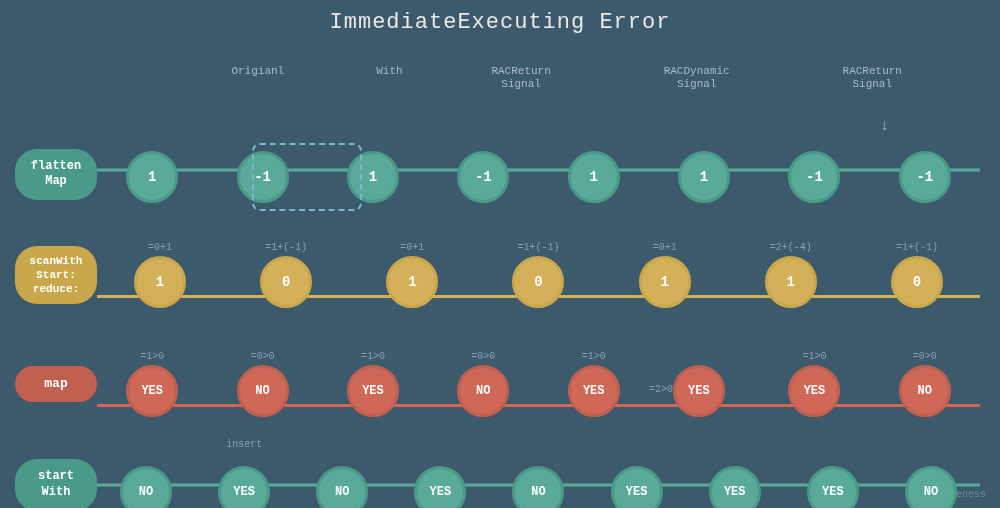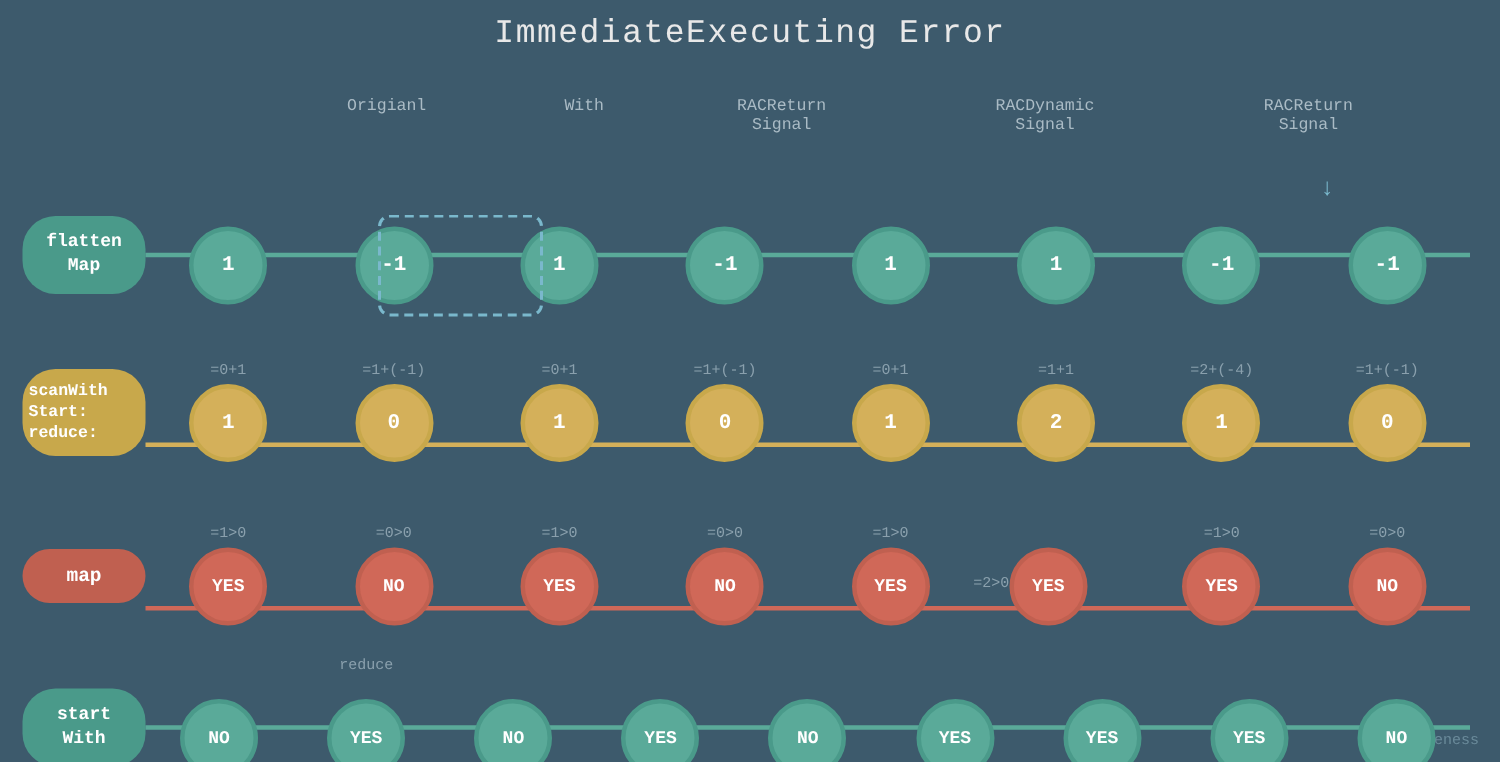--- a/index.html
+++ b/index.html
@@ -39,21 +39,21 @@
     <div style="flex:1; text-align:center; font-size:11px; color:#aabbc5;">With</div>
     <div style="flex:2; text-align:center; font-size:11px; color:#aabbc5; line-height:1.2;">RACReturn<br>Signal</div>
     <div style="flex:2; text-align:center; font-size:11px; color:#aabbc5; line-height:1.2;">RACDynamic<br>Signal</div>
     <div style="flex:2; text-align:center; font-size:11px; color:#aabbc5; line-height:1.2;">RACReturn<br>Signal</div>
   </div>
 
   <div style="position:absolute; top:82px; left:880px; color:#7ab8cc; font-size:16px; z-index:20;">↓</div>
 
   <div style="position:absolute; top:108px; left:252px; width:110px; height:68px; border:2px dashed #7ab8cc; border-radius:8px; z-index:5;"></div>
 
-  <div style="position:absolute; top:105px; left:15px; display:flex; align-items:center; width:965px;">
+  <div style="position:absolute; top:105px; left:15px; display:flex; align-items:flex-end; width:965px;">
     <div style="width:82px; min-width:82px; text-align:center; font-size:12px; font-weight:bold; border-radius:22px; padding:10px 5px; background-color:#4a9a8a; color:#fff; line-height:1.3;">flatten<br>Map</div>
     <div style="flex:1; position:relative; display:flex; align-items:center; height:60px;">
       <div style="position:absolute; height:3px; left:0; right:0; top:50%; transform:translateY(-50%); background:#5aaa99;"></div>
       <div style="display:flex; align-items:center; width:100%; position:relative; z-index:2;">
 
         <div style="flex:1;display:flex;flex-direction:column;align-items:center;">
           <div style="height:14px;"></div>
           <div style="width:52px;height:52px;border-radius:50%;display:flex;align-items:center;justify-content:center;font-size:14px;font-weight:bold;border:3px solid #4a9a8a;background:#5aaa99;color:#fff;">1</div>
         </div>
         <div style="flex:1;display:flex;flex-direction:column;align-items:center;">
@@ -82,21 +82,21 @@
         </div>
         <div style="flex:1;display:flex;flex-direction:column;align-items:center;">
           <div style="height:14px;"></div>
           <div style="width:52px;height:52px;border-radius:50%;display:flex;align-items:center;justify-content:center;font-size:14px;font-weight:bold;border:3px solid #4a9a8a;background:#5aaa99;color:#fff;">-1</div>
         </div>
       </div>
     </div>
   </div>
 
   <div style="position:absolute; top:205px; left:15px; display:flex; align-items:center; width:965px;">
-    <div style="width:82px; min-width:82px; font-size:11px; font-weight:bold; border-radius:22px; padding:8px 4px; background-color:#c8a84b; color:#fff; line-height:1.3;">scanWith<br>Start:<br>reduce:</div>
+    <div style="width:82px; min-width:82px; text-align:center; font-size:11px; font-weight:bold; border-radius:22px; padding:8px 4px; background-color:#c8a84b; color:#fff; line-height:1.3;">scanWith<br>Start:<br>reduce:</div>
     <div style="flex:1; position:relative; display:flex; align-items:center; height:70px;">
       <div style="position:absolute; height:3px; left:0; right:0; top:55px; background:#d4b05a;"></div>
       <div style="display:flex; align-items:flex-end; width:100%; position:relative; z-index:2; padding-bottom:0;">
         <div style="flex:1;display:flex;flex-direction:column;align-items:center;">
           <div style="height:14px;font-size:10px;color:#8aa0ad;text-align:center;">=0+1</div>
           <div style="width:52px;height:52px;border-radius:50%;display:flex;align-items:center;justify-content:center;font-size:14px;font-weight:bold;border:3px solid #c8a84b;background:#d4b05a;color:#fff;">1</div>
         </div>
         <div style="flex:1;display:flex;flex-direction:column;align-items:center;">
           <div style="height:14px;font-size:10px;color:#8aa0ad;text-align:center;">=1+(-1)</div>
           <div style="width:52px;height:52px;border-radius:50%;display:flex;align-items:center;justify-content:center;font-size:14px;font-weight:bold;border:3px solid #c8a84b;background:#d4b05a;color:#fff;">0</div>
@@ -105,24 +105,20 @@
           <div style="height:14px;font-size:10px;color:#8aa0ad;text-align:center;">=0+1</div>
           <div style="width:52px;height:52px;border-radius:50%;display:flex;align-items:center;justify-content:center;font-size:14px;font-weight:bold;border:3px solid #c8a84b;background:#d4b05a;color:#fff;">1</div>
         </div>
         <div style="flex:1;display:flex;flex-direction:column;align-items:center;">
           <div style="height:14px;font-size:10px;color:#8aa0ad;text-align:center;">=1+(-1)</div>
           <div style="width:52px;height:52px;border-radius:50%;display:flex;align-items:center;justify-content:center;font-size:14px;font-weight:bold;border:3px solid #c8a84b;background:#d4b05a;color:#fff;">0</div>
         </div>
         <div style="flex:1;display:flex;flex-direction:column;align-items:center;">
           <div style="height:14px;font-size:10px;color:#8aa0ad;text-align:center;">=0+1</div>
           <div style="width:52px;height:52px;border-radius:50%;display:flex;align-items:center;justify-content:center;font-size:14px;font-weight:bold;border:3px solid #c8a84b;background:#d4b05a;color:#fff;">1</div>
-        </div>
-        <div style="flex:1;display:flex;flex-direction:column;align-items:center;">
-          <div style="height:14px;font-size:10px;color:#8aa0ad;text-align:center;">=1+1</div>
-          <div style="width:52px;height:52px;border-radius:50%;display:flex;align-items:center;justify-content:center;font-size:14px;font-weight:bold;border:3px solid #c8a84b;background:#d4b05a;color:#fff;">2</div>
         </div>
         <div style="flex:1;display:flex;flex-direction:column;align-items:center;">
           <div style="height:14px;font-size:10px;color:#8aa0ad;text-align:center;">=2+(-4)</div>
           <div style="width:52px;height:52px;border-radius:50%;display:flex;align-items:center;justify-content:center;font-size:14px;font-weight:bold;border:3px solid #c8a84b;background:#d4b05a;color:#fff;">1</div>
         </div>
         <div style="flex:1;display:flex;flex-direction:column;align-items:center;">
           <div style="height:14px;font-size:10px;color:#8aa0ad;text-align:center;">=1+(-1)</div>
           <div style="width:52px;height:52px;border-radius:50%;display:flex;align-items:center;justify-content:center;font-size:14px;font-weight:bold;border:3px solid #c8a84b;background:#d4b05a;color:#fff;">0</div>
         </div>
       </div>
@@ -170,21 +166,21 @@
     </div>
   </div>
 
   <div style="position:absolute; top:420px; left:15px; display:flex; align-items:center; width:965px;">
     <div style="width:82px; min-width:82px; text-align:center; font-size:12px; font-weight:bold; border-radius:22px; padding:10px 5px; background-color:#4a9a8a; color:#fff; line-height:1.3;">start<br>With</div>
     <div style="flex:1; position:relative; display:flex; align-items:center; height:60px;">
       <div style="position:absolute; height:3px; left:0; right:0; top:50%; transform:translateY(-50%); background:#5aaa99;"></div>
 
       <div style="position:absolute; top:-16px; left:0; width:100%; display:flex; z-index:10;">
         <div style="flex:1;"></div>
-        <div style="flex:1;display:flex;justify-content:center;font-size:10px;color:#8aa0ad;">reduce</div>
+        <div style="flex:1;display:flex;justify-content:center;font-size:10px;color:#8aa0ad;">insert</div>
         <div style="flex:7;"></div>
       </div>
       <div style="display:flex; align-items:center; width:100%; position:relative; z-index:2;">
         <div style="flex:1;display:flex;flex-direction:column;align-items:center;">
           <div style="height:14px;"></div>
           <div style="width:52px;height:52px;border-radius:50%;display:flex;align-items:center;justify-content:center;font-size:12px;font-weight:bold;border:3px solid #4a9a8a;background:#5aaa99;color:#fff;">NO</div>
         </div>
         <div style="flex:1;display:flex;flex-direction:column;align-items:center;">
           <div style="height:14px;"></div>
           <div style="width:52px;height:52px;border-radius:50%;display:flex;align-items:center;justify-content:center;font-size:12px;font-weight:bold;border:3px solid #4a9a8a;background:#5aaa99;color:#fff;">YES</div>

